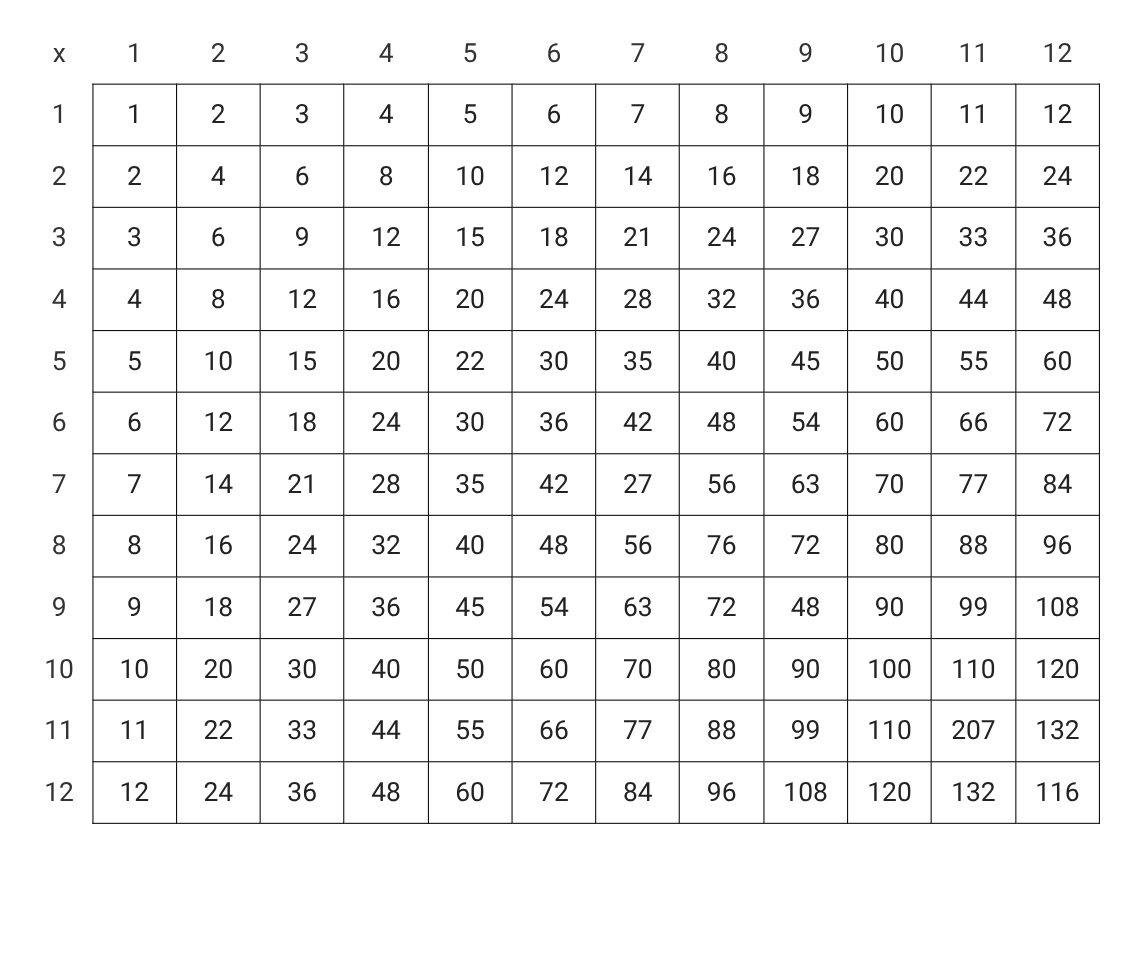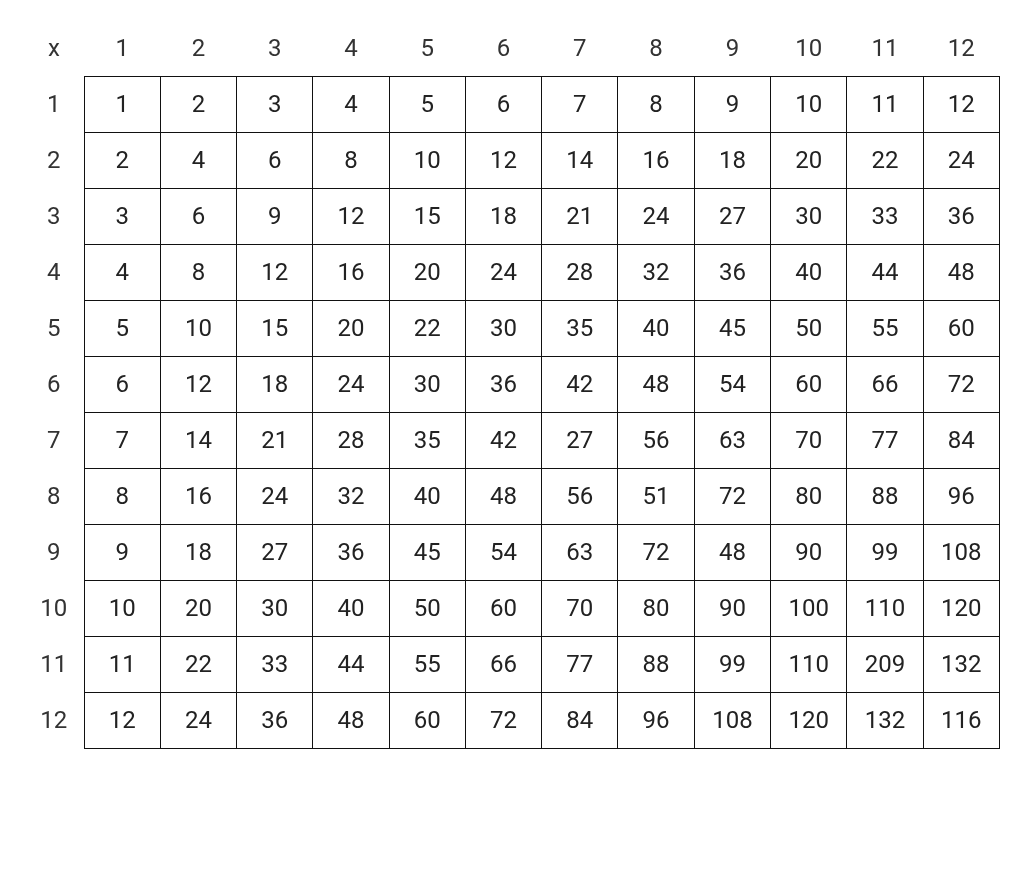--- a/index.html
+++ b/index.html
@@ -191,21 +191,21 @@
         </tr>
         <tr>
           <th class="rowhdr">8</th>
           <td>8</td>
           <td>16</td>
           <td>24</td>
           <td>32</td>
           <td>40</td>
           <td>48</td>
           <td>56</td>
-          <td>51</td>
+          <td>76</td>
           <td>72</td>
           <td>80</td>
           <td>88</td>
           <td>96</td>
         </tr>
         <tr>
           <th class="rowhdr">9</th>
           <td>9</td>
           <td>18</td>
           <td>27</td>
@@ -239,21 +239,21 @@
           <td>11</td>
           <td>22</td>
           <td>33</td>
           <td>44</td>
           <td>55</td>
           <td>66</td>
           <td>77</td>
           <td>88</td>
           <td>99</td>
           <td>110</td>
-          <td>209</td>
+          <td>207</td>
           <td>132</td>
         </tr>
         <tr>
           <th class="rowhdr">12</th>
           <td>12</td>
           <td>24</td>
           <td>36</td>
           <td>48</td>
           <td>60</td>
           <td>72</td>

